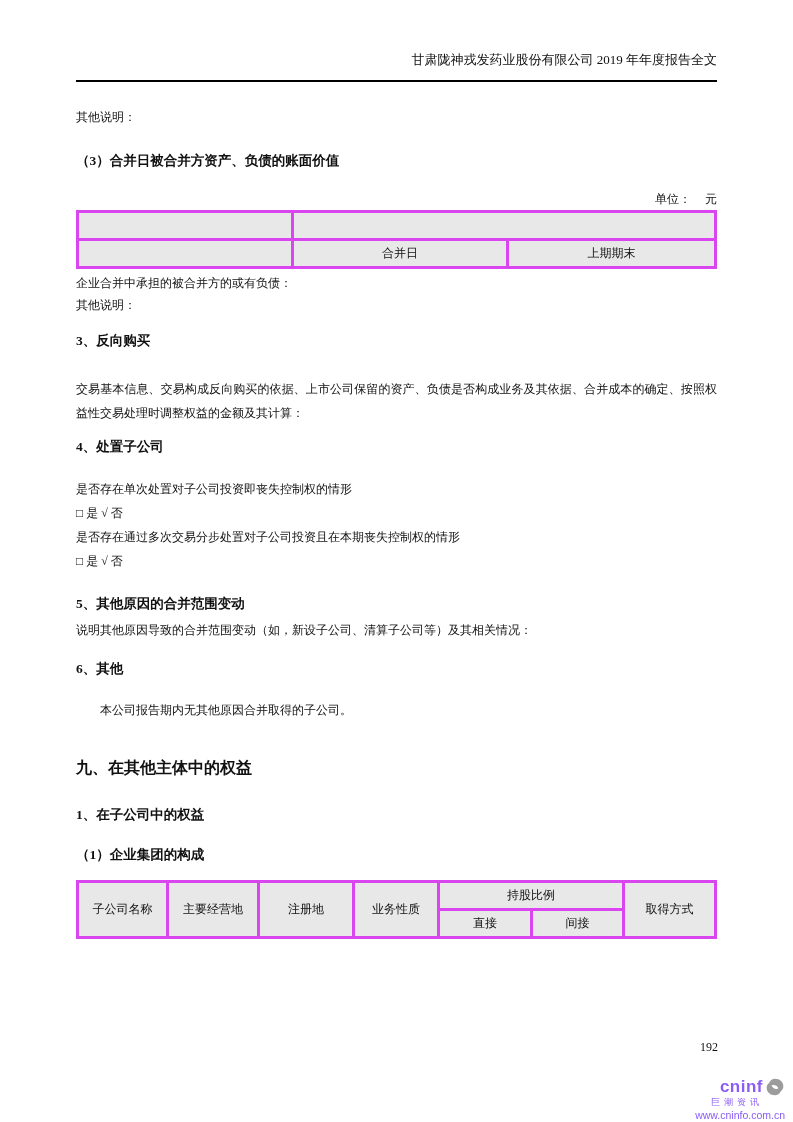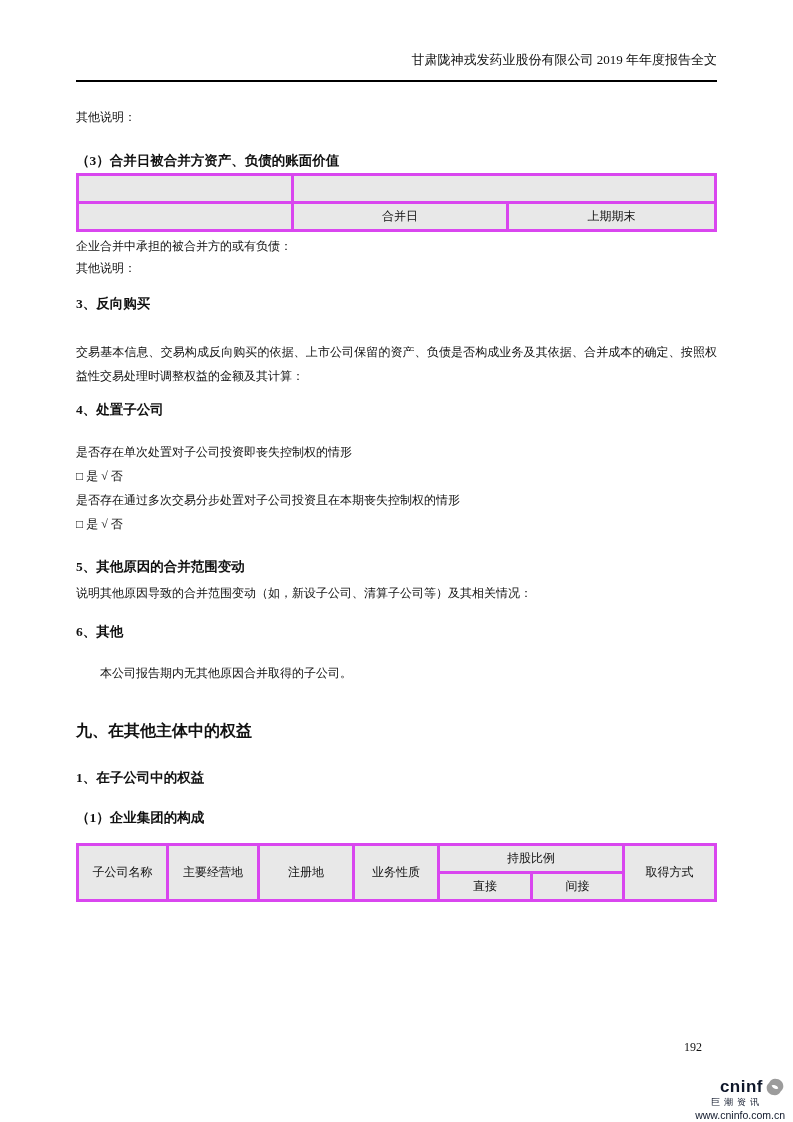--- a/index.html
+++ b/index.html
@@ -62,31 +62,31 @@
   .qa-block { margin-top: 21px; font-size: 12px; line-height: 24px; }
   .h5 { margin-top: 22px; }
   .para5 { margin-top: 9px; line-height: 16px; }
   .h6 { margin-top: 22px; }
   .para6 { margin-top: 24px; text-indent: 2em; line-height: 16px; }
   .h91 { margin-top: 28px; }
   .h911 { margin-top: 22px; }
 
   .page-number {
     position: absolute;
-    right: 91px;
+    right: 75px;
     top: 1040px;
     font-size: 12px;
     color: #111;
   }
   .footer-logo {
     position: absolute;
     right: 8px;
     top: 1077px;
     width: 118px;
-    color: #0f172a;
+    color: #8b5cf6;
     font-family: "Liberation Sans", "DejaVu Sans", sans-serif;
     text-align: right;
     line-height: 1.1;
   }
   .logo-row { display: flex; align-items: center; justify-content: flex-end; gap: 2px; }
   .logo-brand { font-size: 17px; font-weight: bold; letter-spacing: 0.5px; }
   .logo-swirl { width: 20px; height: 20px; display: inline-block; }
   .logo-cn { font-size: 9px; letter-spacing: 4px; margin-right: 22px; margin-top: 1px; }
   .logo-url { font-size: 10.5px; margin-top: 2px; }
 </style>
@@ -98,20 +98,23 @@
   <div class="header">
     <span>甘肃陇神戎发药业股份有限公司 2019 年年度报告全文</span>
   </div>
 
   <div class="content">
 
     <p class="body-line note1">其他说明：</p>
 
     <h4 class="h-sub">（3）合并日被合并方资产、负债的账面价值</h4>
 
+    <div class="unit-line">
+      <span>单位：</span><span class="unit-value">元</span>
+    </div>
 
     <table class="t1">
       <colgroup>
           <col style="width:215px">
           <col style="width:215px">
           <col>
         </colgroup>
       <tbody>
         <tr>
           <td></td>

